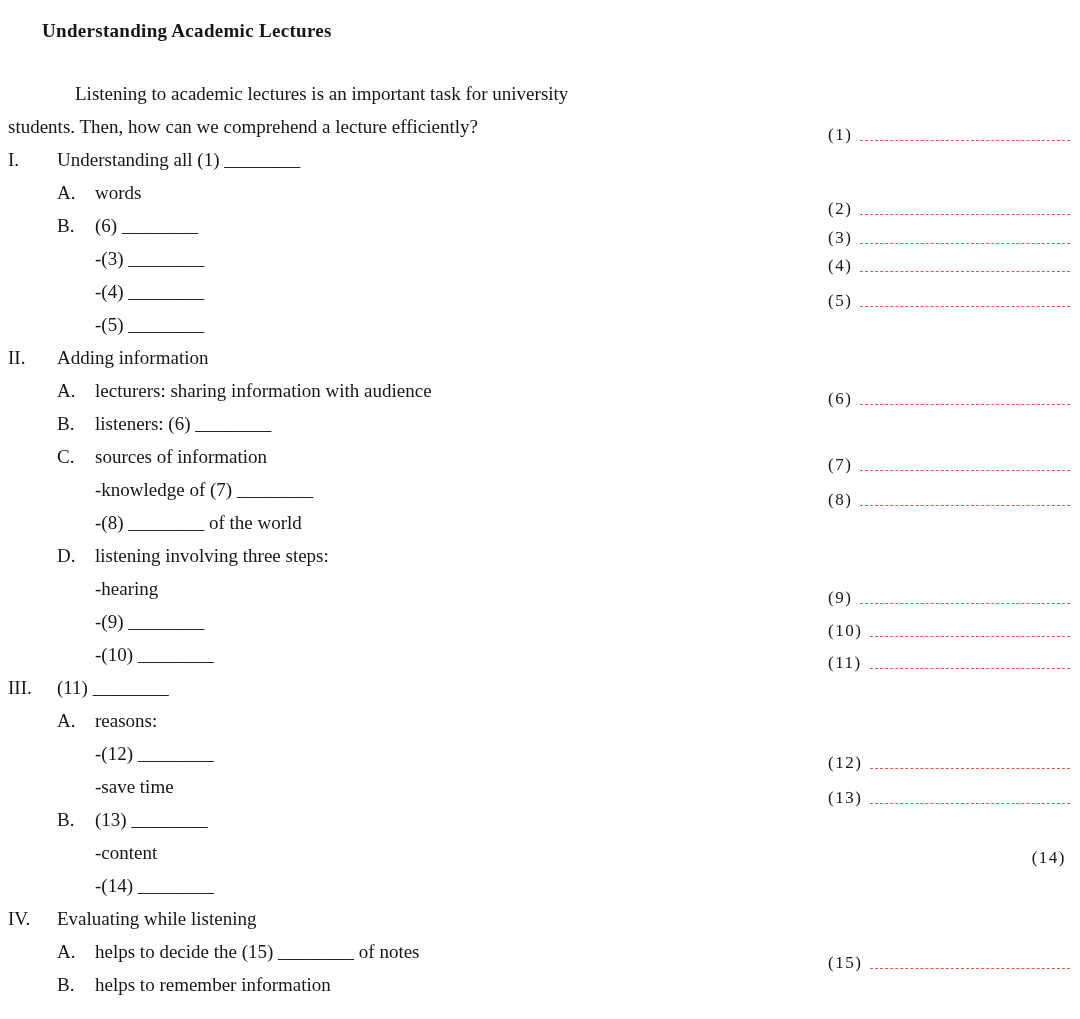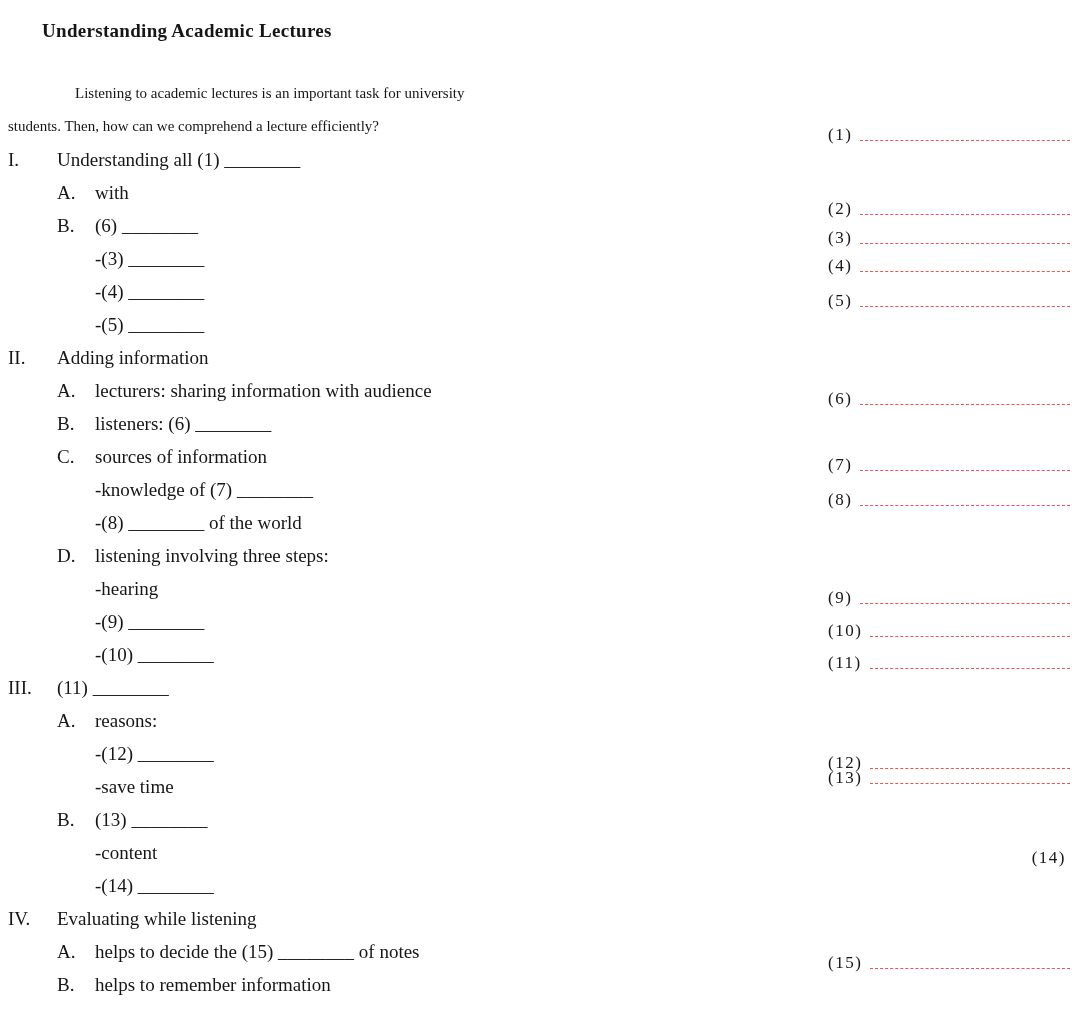--- a/index.html
+++ b/index.html
@@ -26,21 +26,21 @@
   .doc-title {
     margin-left: 34px;
     height: 33px;
     line-height: 33px;
     font-size: 19px;
     font-weight: bold;
     letter-spacing: 0.3px;
   }
   .intro {
     margin-top: 30px;
-    font-size: 15px;
+    font-size: 19px;
   }
   .intro .intro-line {
     height: 33px;
     line-height: 33px;
     white-space: nowrap;
   }
   .intro .intro-line:first-child {
     padding-left: 67px;
   }
   .outline {
@@ -91,21 +91,21 @@
   .a3  { top: 224px; }
   .a4  { top: 252px; }
   .a5  { top: 287px; }
   .a6  { top: 385px; }
   .a7  { top: 451px; }
   .a8  { top: 486px; }
   .a9  { top: 584px; }
   .a10 { top: 617px; }
   .a11 { top: 649px; justify-content: flex-end; }
   .a12 { top: 717px; margin-top: 32px; }
-  .a13 { top: 764px; }
+  .a13 { top: 784px; }
   .a14 { top: 846px; flex-direction: column; }
   .a15 { top: 913px; margin-top: 36px; }
 </style>
 </head>
 <body>
 
 <div class="page">
 
   <div class="left-col">
     <div class="doc-title">Understanding Academic Lectures</div>
@@ -116,21 +116,21 @@
     </div>
 
     <div class="outline">
 
     <div class="row lv0">
           <span class="marker">I.</span>
           <span class="text">Understanding all (1) ________</span>
         </div>
         <div class="row lv1">
           <span class="marker">A.</span>
-          <span class="text">with</span>
+          <span class="text">words</span>
         </div>
         <div class="row lv1">
           <span class="marker">B.</span>
           <span class="text">(6) ________</span>
         </div>
         <div class="row lv2">
           <span class="marker"></span>
           <span class="text">-(3) ________</span>
         </div>
         <div class="row lv2">

